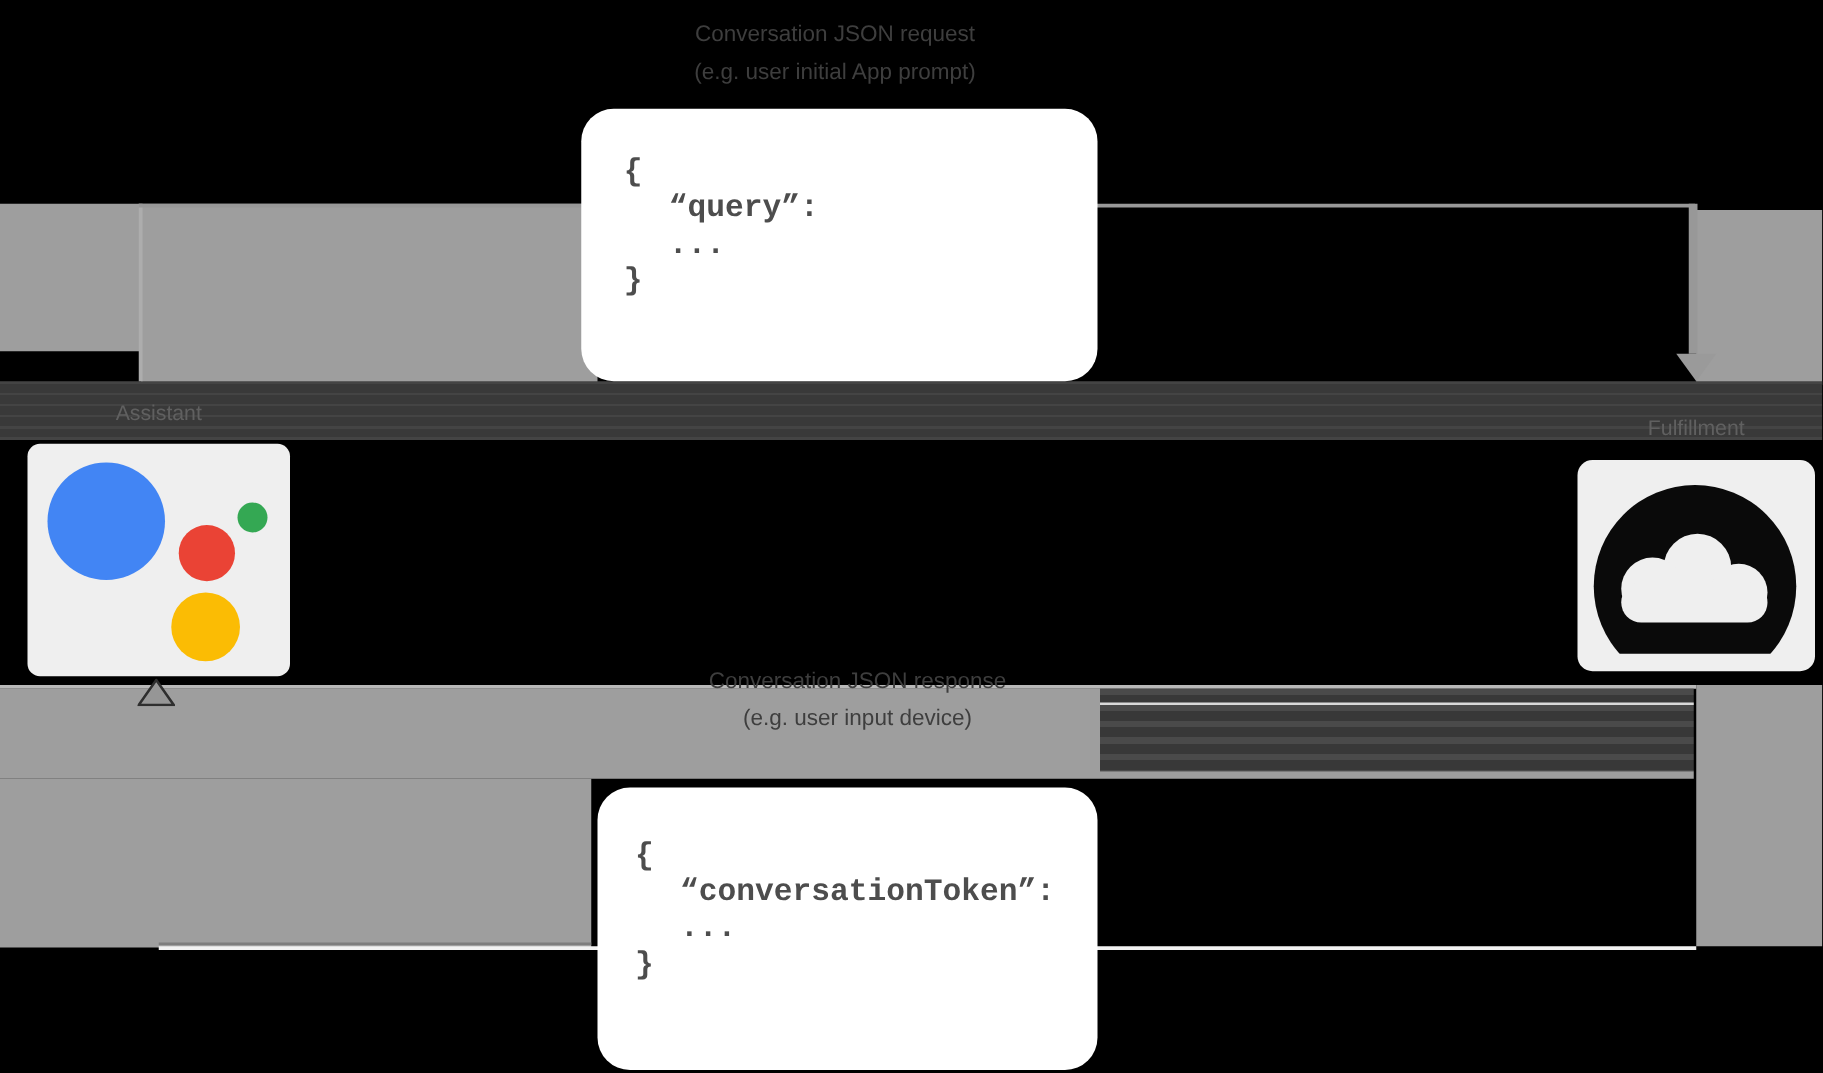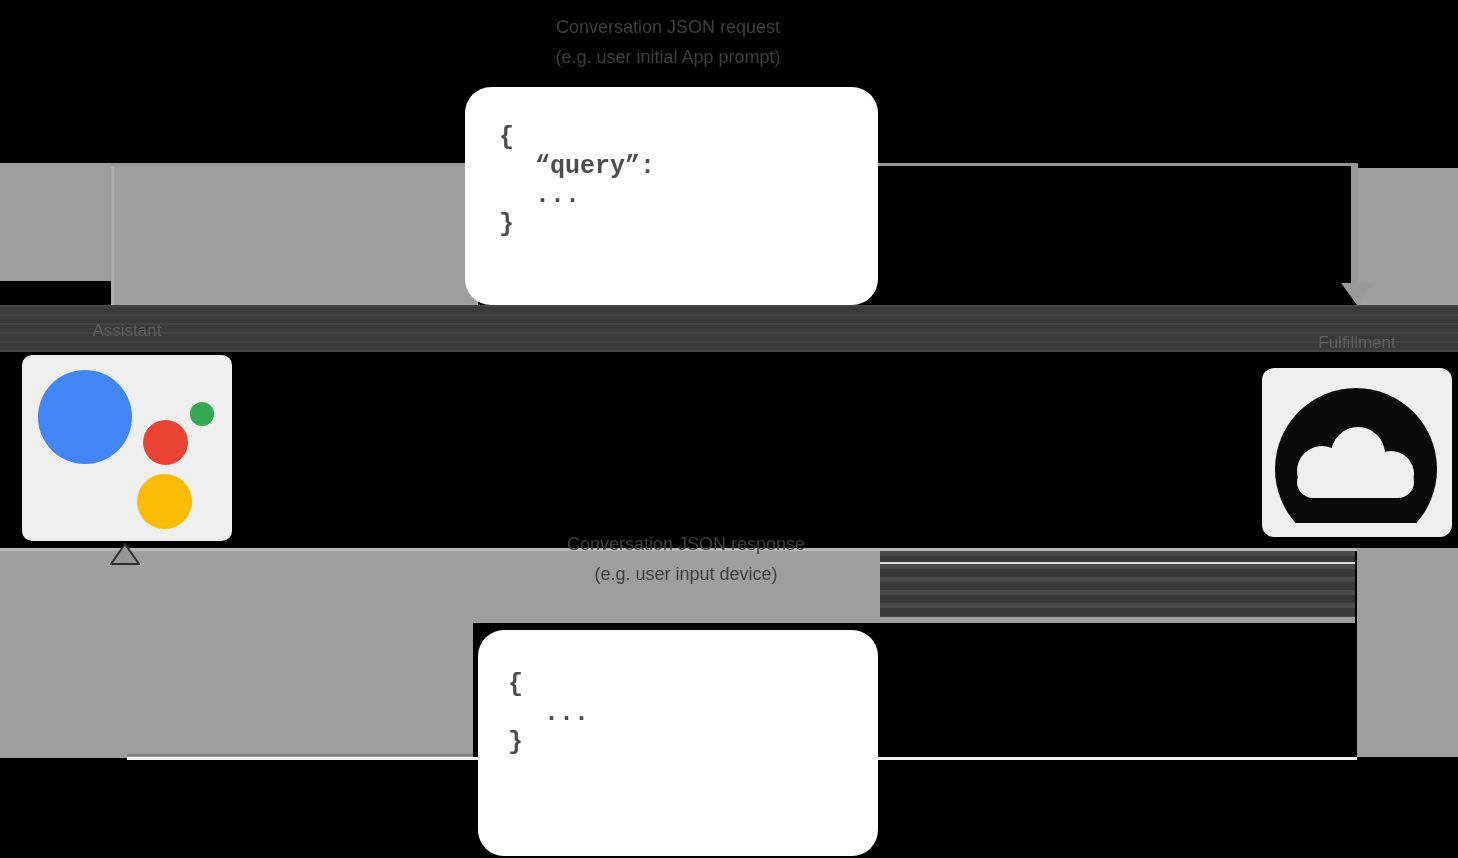--- a/index.html
+++ b/index.html
@@ -107,20 +107,21 @@
 
   <div class="abs json-box box-request">
     <div class="code-line">{</div>
     <div class="code-line indent">“query”:</div>
     <div class="code-line indent">...</div>
     <div class="code-line">}</div>
   </div>
 
   <div class="abs json-box box-response">
     <div class="code-line">{</div>
+    <div class="code-line indent">“conversationToken”:</div>
     <div class="code-line indent">...</div>
     <div class="code-line">}</div>
   </div>
 
   <div class="abs node-label label-assistant">Assistant</div>
   <div class="abs node-label label-fulfillment">Fulfillment</div>
 
   <div class="abs tile tile-assistant">
     <div style="position:absolute;inset:0;">
       <div class="circle c-blue"></div>

